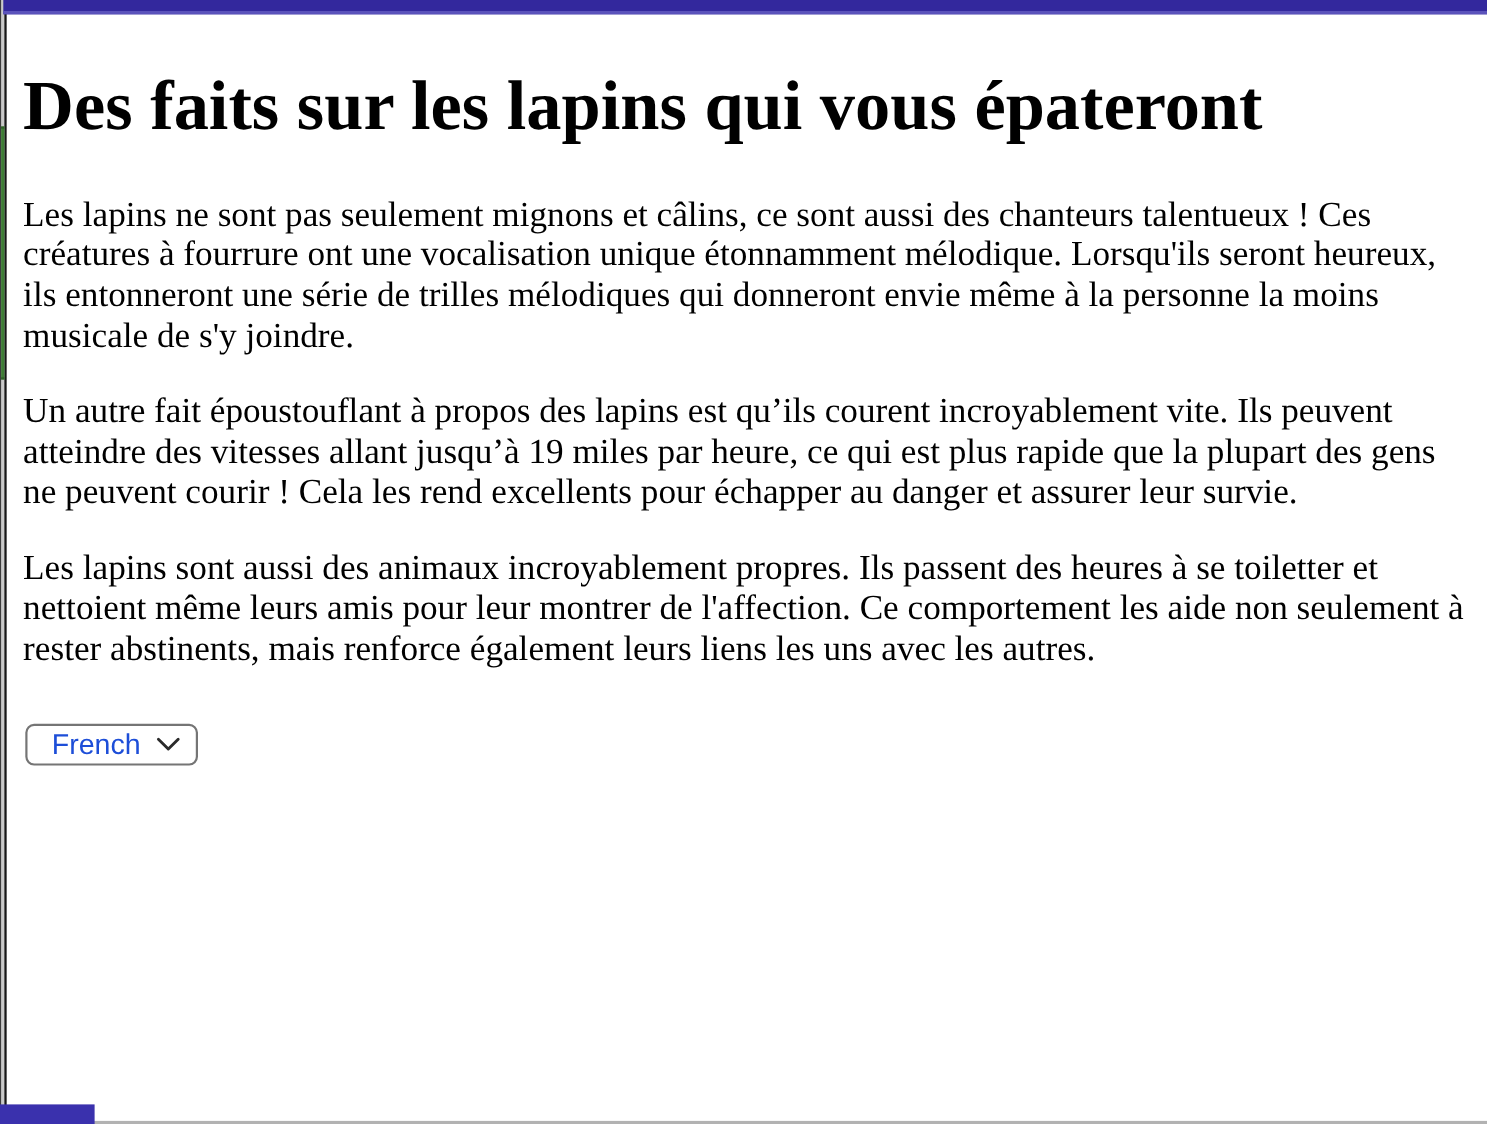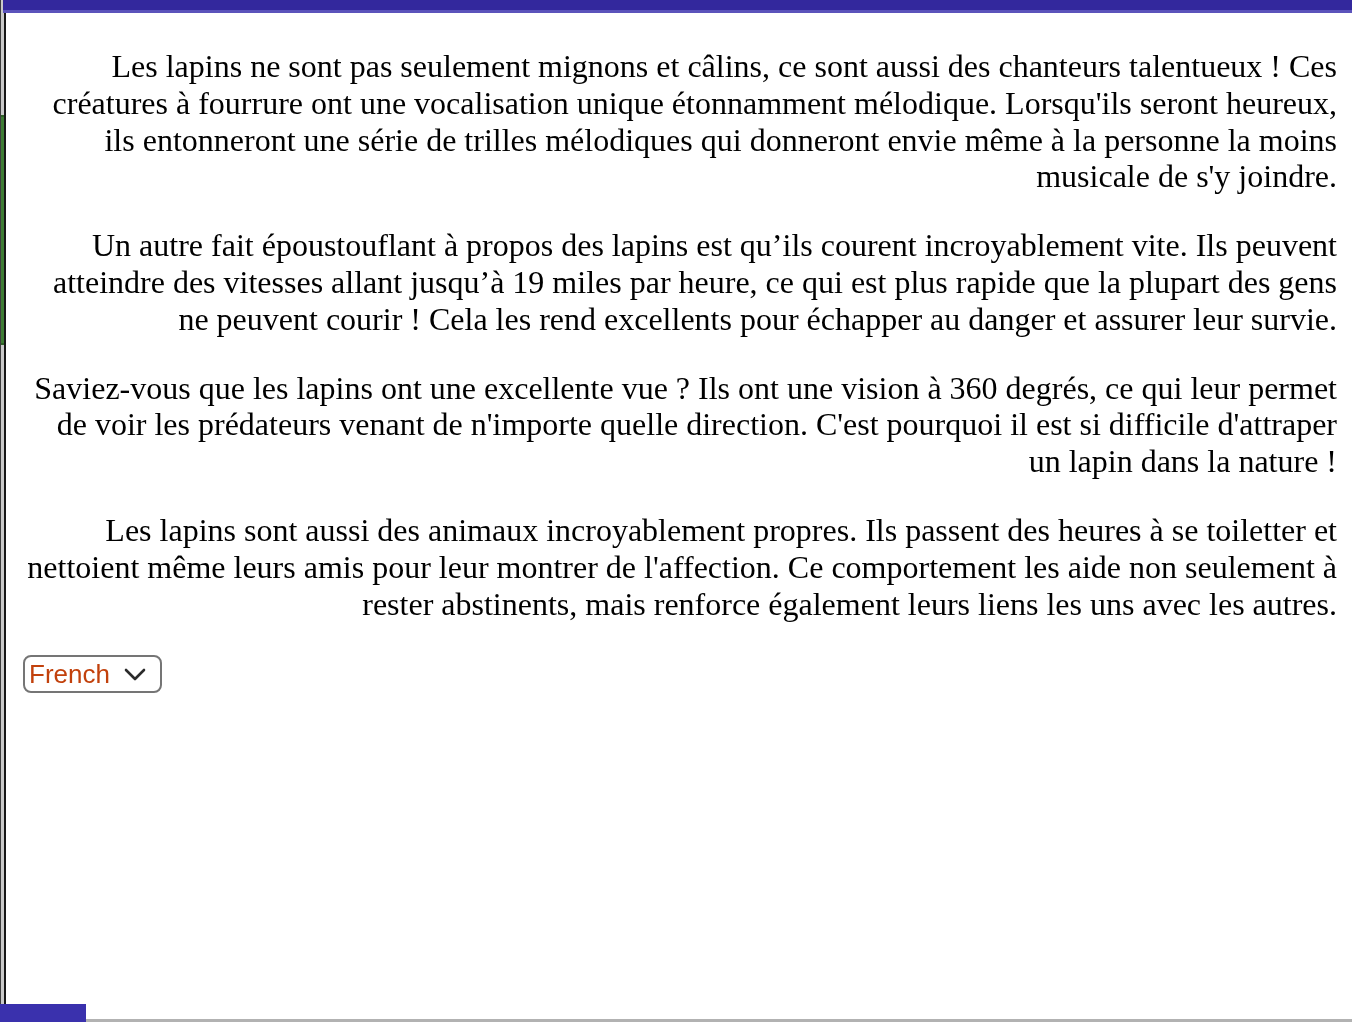--- a/index.html
+++ b/index.html
@@ -83,39 +83,38 @@
     line-height: 1.15;
     font-weight: bold;
     color: #000000;
     letter-spacing: 0;
   }
   .page p {
     margin: 32px 0;
     font-size: 32px;
     line-height: 1.15;
     color: #000000;
-    text-align: right;
   }
 
   
   .lang-select {
     display: inline-flex;
     align-items: center;
     gap: 14px;
-    margin-top: 1px;
+    margin-top: 18px;
     margin-left: 2px;
     height: 38px;
     min-width: 137px;
-    padding: 0 14px 0 4px;
+    padding: 0 14px 0 22px;
     border: 2px solid #757575;
     border-radius: 8px;
     background: #ffffff;
     font-family: "Liberation Sans", sans-serif;
     font-size: 26px;
-    color: #c2410c;
+    color: #1d4ed8;
     cursor: default;
     user-select: none;
   }
   .lang-select svg { display: block; }
 </style>
 </head>
 <body>
 
 <div class="screen">
 
@@ -123,24 +122,24 @@
 
   <div class="left-edge">
     <div class="green-seg"></div>
   </div>
 
   <div class="back-chevron">
     
   </div>
 
   <div class="page">
+    <h1>Des faits sur les lapins qui vous épateront</h1>
 
     <p>Les lapins ne sont pas seulement mignons et câlins, ce sont aussi des chanteurs talentueux ! Ces créatures à fourrure ont une vocalisation unique étonnamment mélodique. Lorsqu'ils seront heureux, ils entonneront une série de trilles mélodiques qui donneront envie même à la personne la moins musicale de s'y joindre.</p>
     <p>Un autre fait époustouflant à propos des lapins est qu’ils courent incroyablement vite. Ils peuvent atteindre des vitesses allant jusqu’à 19 miles par heure, ce qui est plus rapide que la plupart des gens ne peuvent courir ! Cela les rend excellents pour échapper au danger et assurer leur survie.</p>
-    <p>Saviez-vous que les lapins ont une excellente vue ? Ils ont une vision à 360 degrés, ce qui leur permet de voir les prédateurs venant de n'importe quelle direction. C'est pourquoi il est si difficile d'attraper un lapin dans la nature !</p>
     <p>Les lapins sont aussi des animaux incroyablement propres. Ils passent des heures à se toiletter et nettoient même leurs amis pour leur montrer de l'affection. Ce comportement les aide non seulement à rester abstinents, mais renforce également leurs liens les uns avec les autres.</p>
 
     <div class="lang-select" role="combobox" aria-expanded="false">
       <span>French</span>
       <span>
         <svg width="22" height="13" viewBox="0 0 22 13">
           <polyline points="2,2 11,11 20,2" fill="none" stroke="#2b2b2b" stroke-width="2.6" stroke-linecap="round" stroke-linejoin="round"></polyline>
         </svg>
       </span>
     </div>

